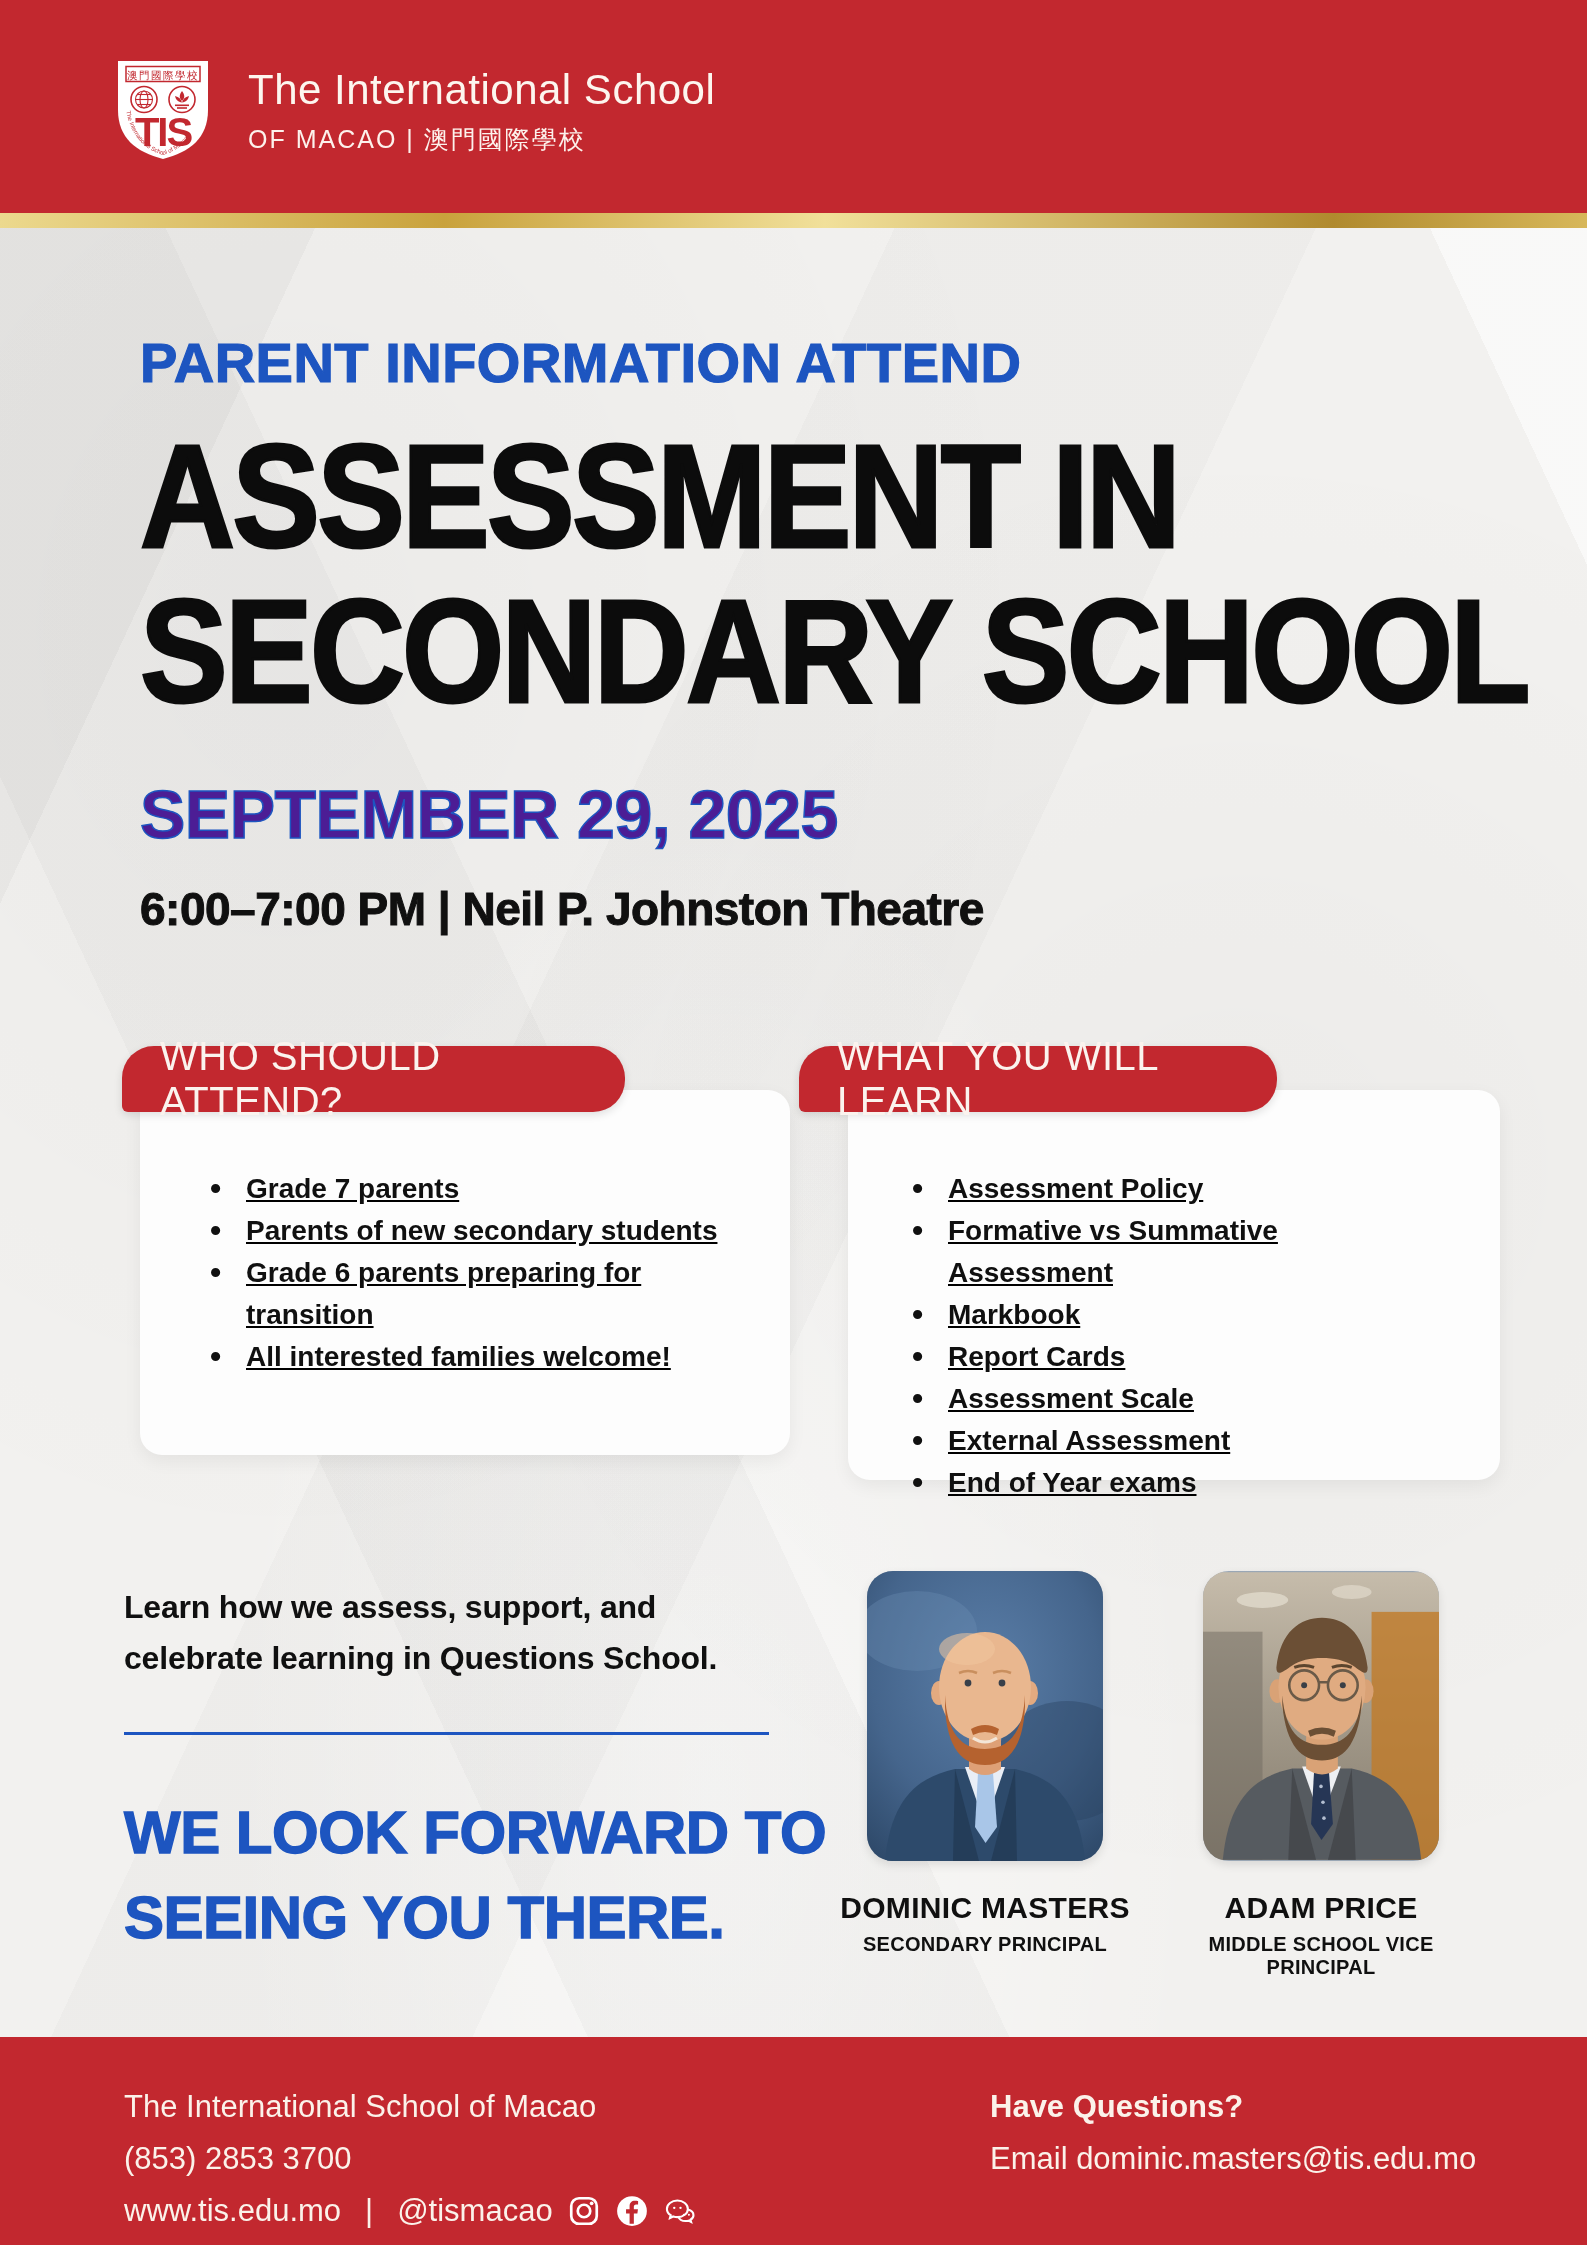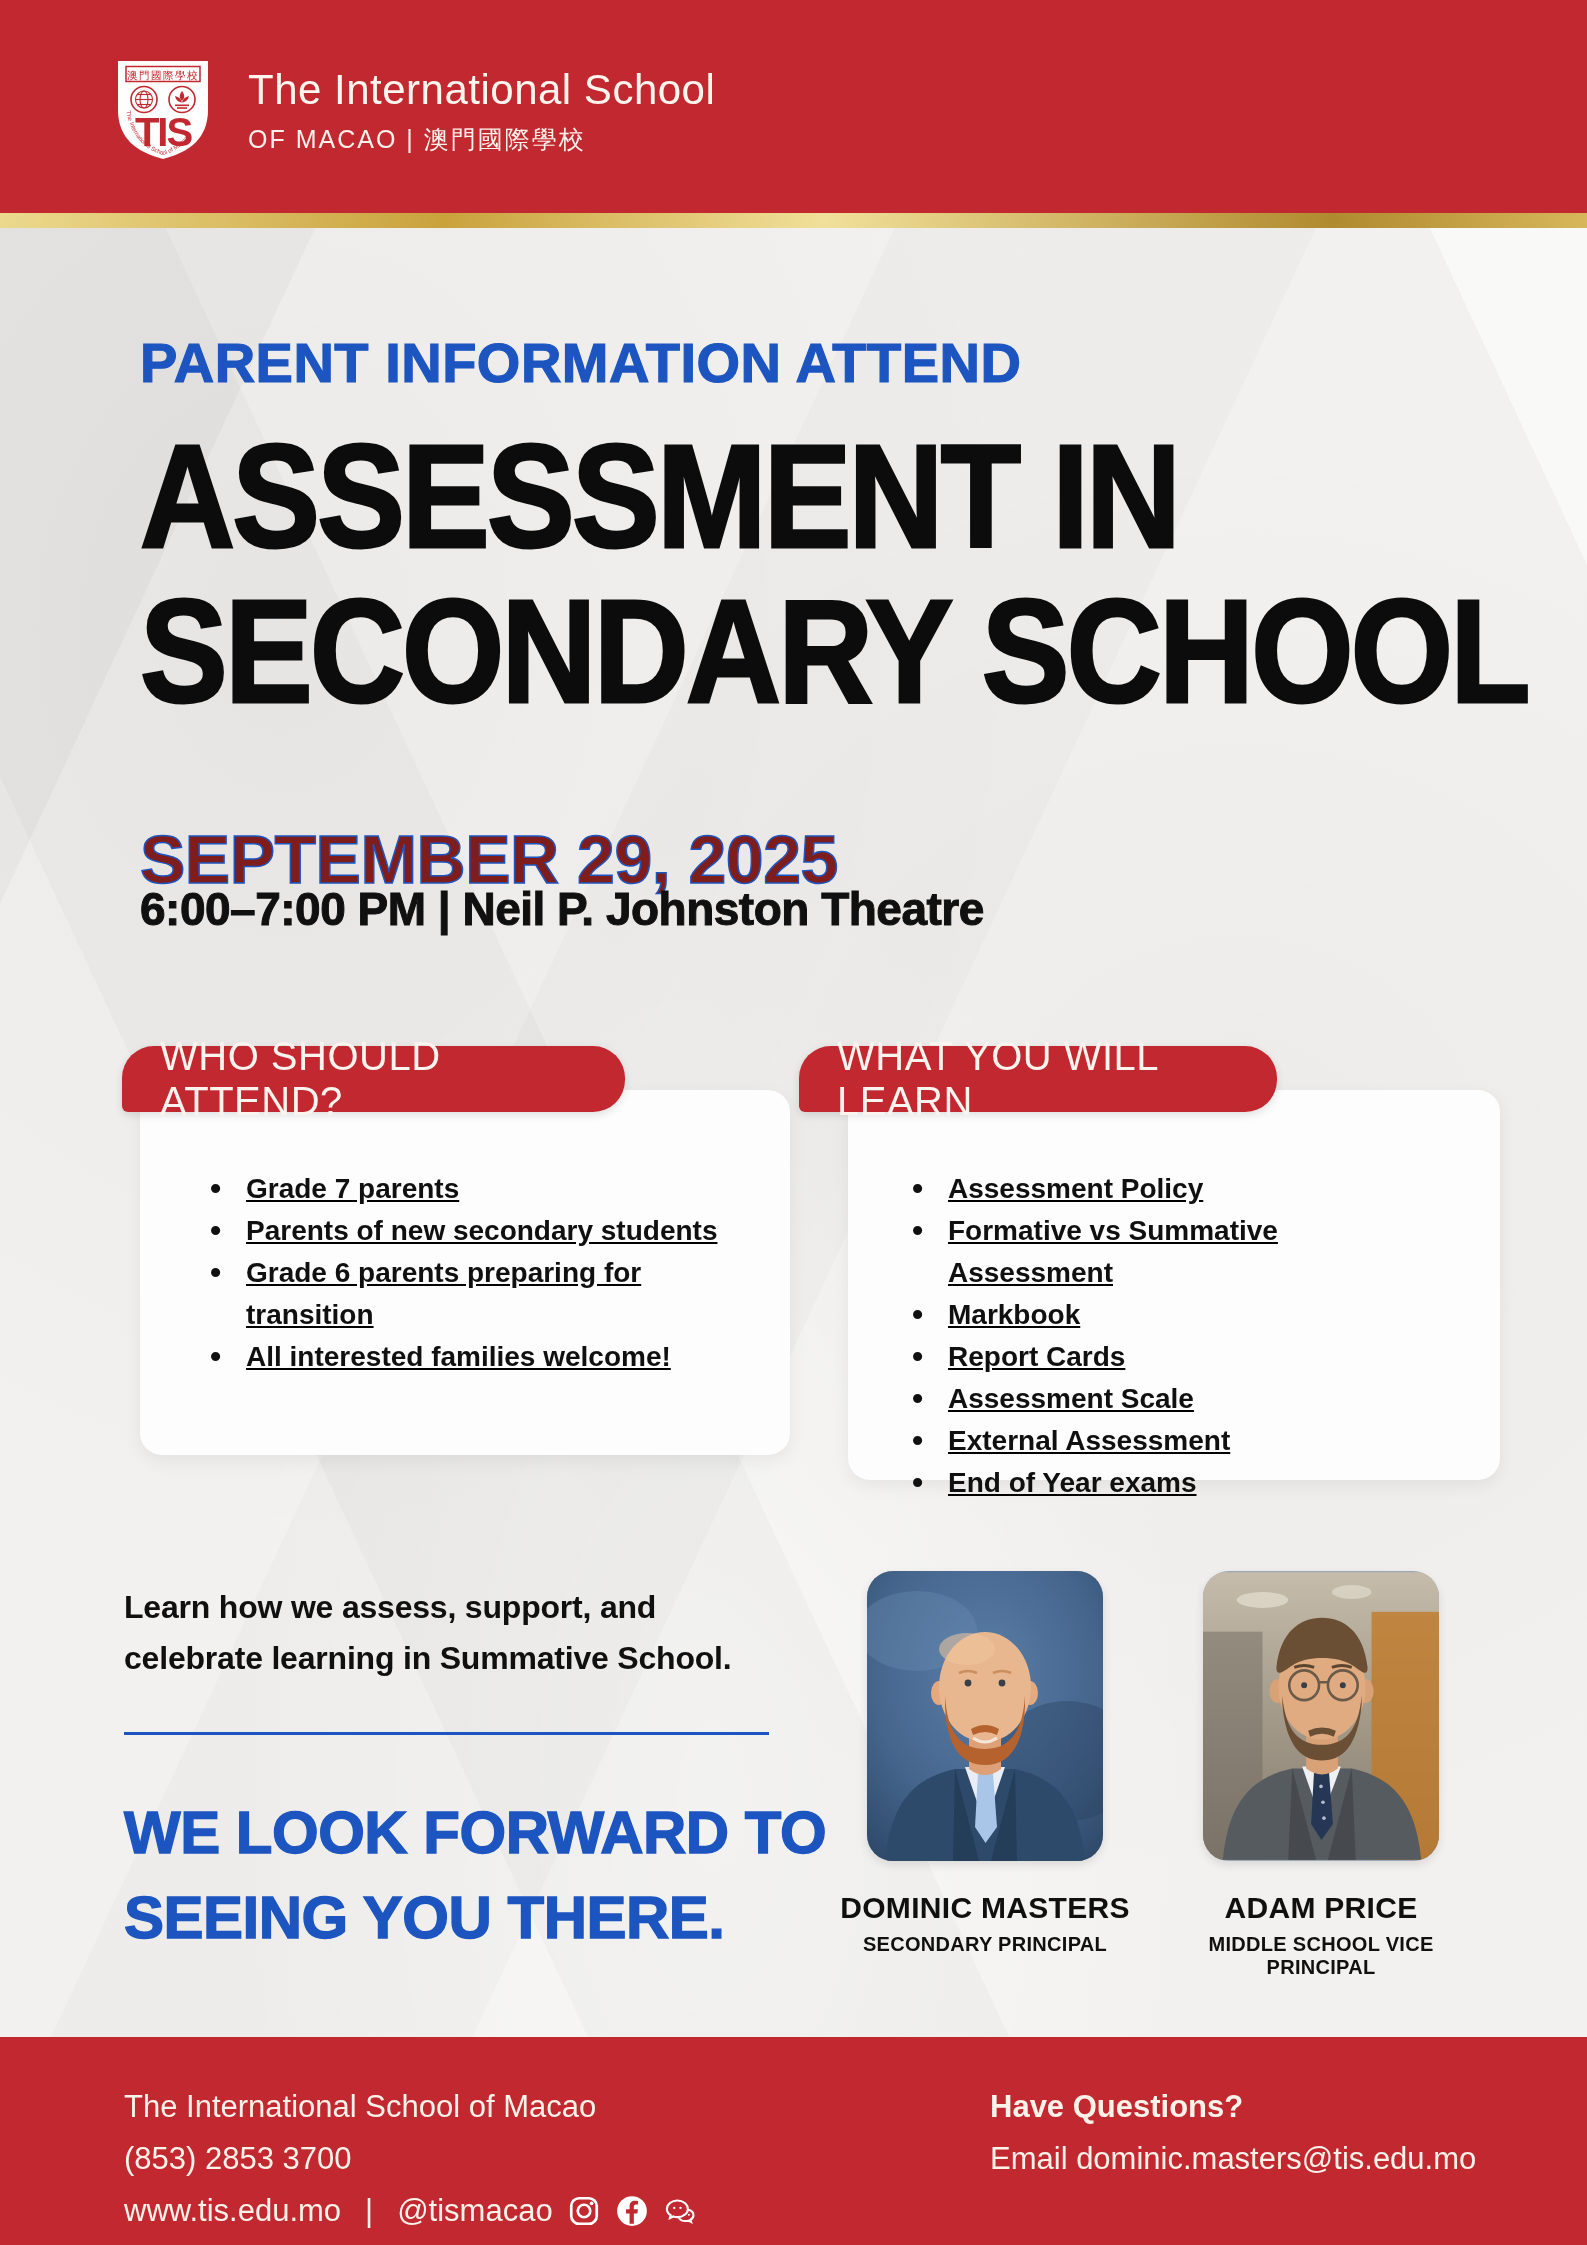--- a/index.html
+++ b/index.html
@@ -37,22 +37,22 @@
     color:#1d55c0; font-size:56px; font-weight:700; letter-spacing:0.5px;
     -webkit-text-stroke:1.2px #1d55c0;
   }
   .main-title{
     position:absolute; left:140px; top:420px; z-index:1;
     color:#0c0c0c; font-size:146px; font-weight:800; line-height:1.06; letter-spacing:-3px;
     -webkit-text-stroke:3px #0c0c0c;
   }
   .main-title .title-line{ display:block; transform:scaleX(0.9); transform-origin:left; white-space:nowrap; }
   .event-date{
-    position:absolute; left:140px; top:820px; z-index:1;
-    color:#7f1d1d; font-size:68px; font-weight:800; letter-spacing:-0.5px;
+    position:absolute; left:140px; top:775px; z-index:1;
+    color:#4c1d95; font-size:68px; font-weight:800; letter-spacing:-0.5px;
     -webkit-text-stroke:1.5px #1d55c0;
   }
   .event-venue{
     position:absolute; left:140px; top:882px; z-index:1;
     color:#101010; font-size:46px; font-weight:800; letter-spacing:-0.5px;
     -webkit-text-stroke:1px #101010;
   }
   
   .pill{
     position:absolute; z-index:3; height:66px;
@@ -181,21 +181,21 @@
       <li>Markbook</li>
       <li>Report Cards</li>
       <li>Assessment Scale</li>
       <li>External Assessment</li>
       <li>End of Year exams</li>
     </ul>
   </div>
 
   <div class="lead-text">
     <span>Learn how we assess, support, and</span><br>
-    <span>celebrate learning in Summative School.</span>
+    <span>celebrate learning in Questions School.</span>
   </div>
   <div class="divider"></div>
   <div class="cta-text">
     <span>WE LOOK FORWARD TO</span><br>
     <span>SEEING YOU THERE.</span>
   </div>
 
   <div class="speaker speaker-dominic">
     <div class="portrait">
       <svg viewBox="0 0 236 290" aria-hidden="true">

